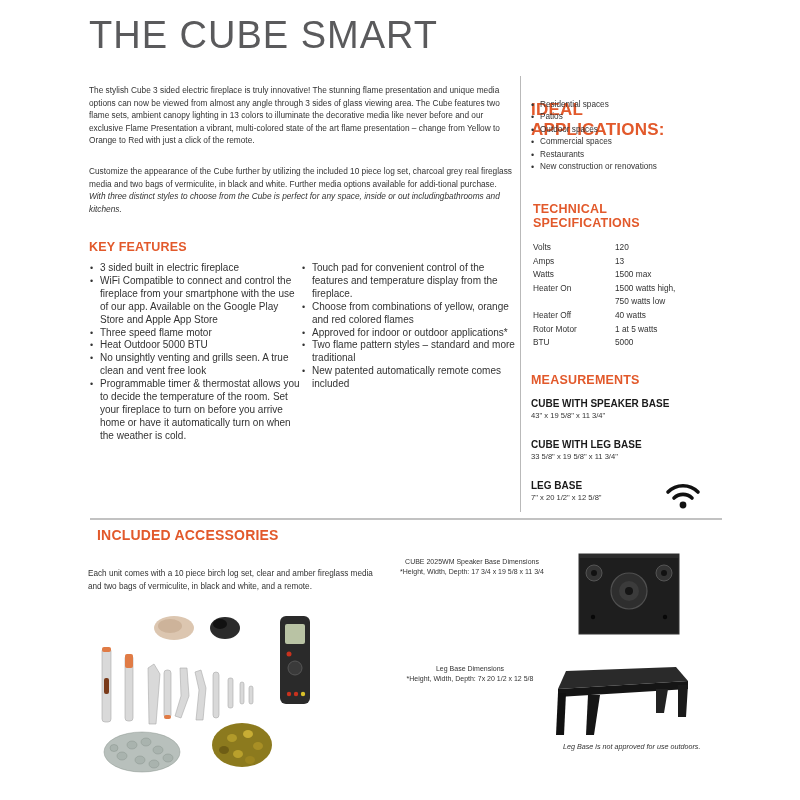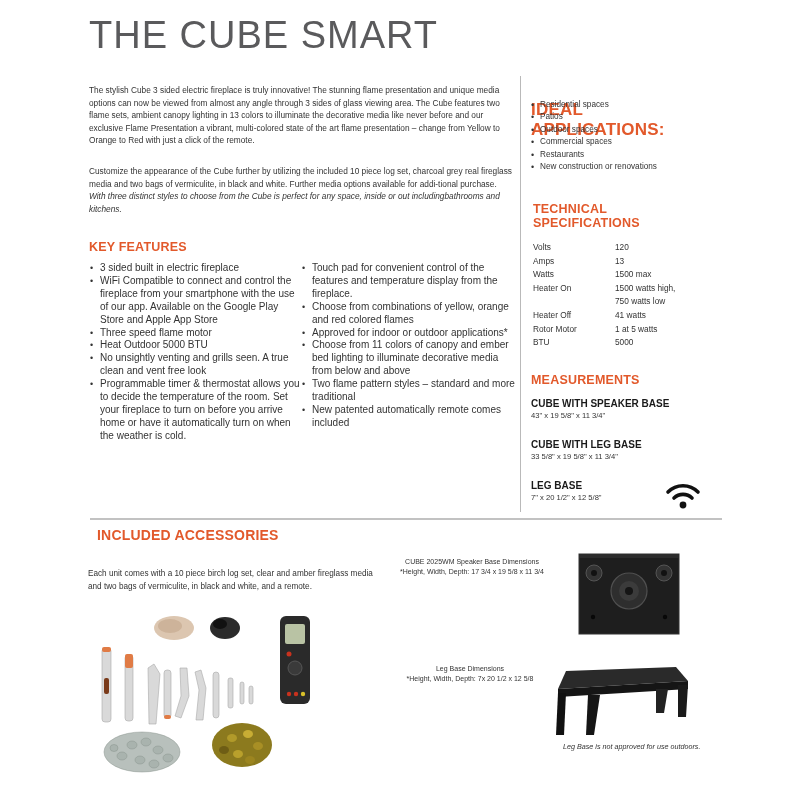--- a/index.html
+++ b/index.html
@@ -42,21 +42,20 @@
   <li>Three speed flame motor</li>
   <li>Heat Outdoor 5000 BTU</li>
   <li>No unsightly venting and grills seen.  A true clean and vent free look</li>
   <li>Programmable timer &amp; thermostat allows you to decide the temperature of the room.  Set your fireplace to turn on before you arrive home or have it automatically turn on when the weather is cold.</li>
 </ul>
 
 <ul class="abs bul" style="left:300px; top:262px; width:218px;">
   <li>Touch pad for convenient control of the features and temperature display from the fireplace.</li>
   <li>Choose from combinations of yellow, orange and red colored flames</li>
   <li>Approved for indoor or outdoor applications*</li>
-  <li>Choose from 11 colors of canopy and ember bed lighting to illuminate decorative media from below and above</li>
   <li>Two flame pattern styles – standard and more traditional</li>
   <li>New patented automatically remote comes included</li>
 </ul>
 
 <div class="abs right-panel">
   <div class="abs orange-h" style="left:10px; top:24px; font-size:17px;">IDEAL APPLICATIONS:</div>
   <ul class="abs bul app" style="left:10px; top:23px; width:190px;">
     <li>Residential spaces</li>
     <li>Patios</li>
     <li>Outdoor spaces</li>
@@ -86,21 +85,21 @@
         </tr>
     <tr>
           <td class="k">Heater On</td>
           <td>
             <div>1500 watts high,</div>
             <div>750 watts low</div>
           </td>
         </tr>
     <tr>
           <td class="k">Heater Off</td>
-          <td>41 watts</td>
+          <td>40 watts</td>
         </tr>
     <tr>
           <td class="k">Rotor Motor</td>
           <td>1 at 5 watts</td>
         </tr>
     <tr>
           <td class="k">BTU</td>
           <td>5000</td>
         </tr>
   </tbody>

